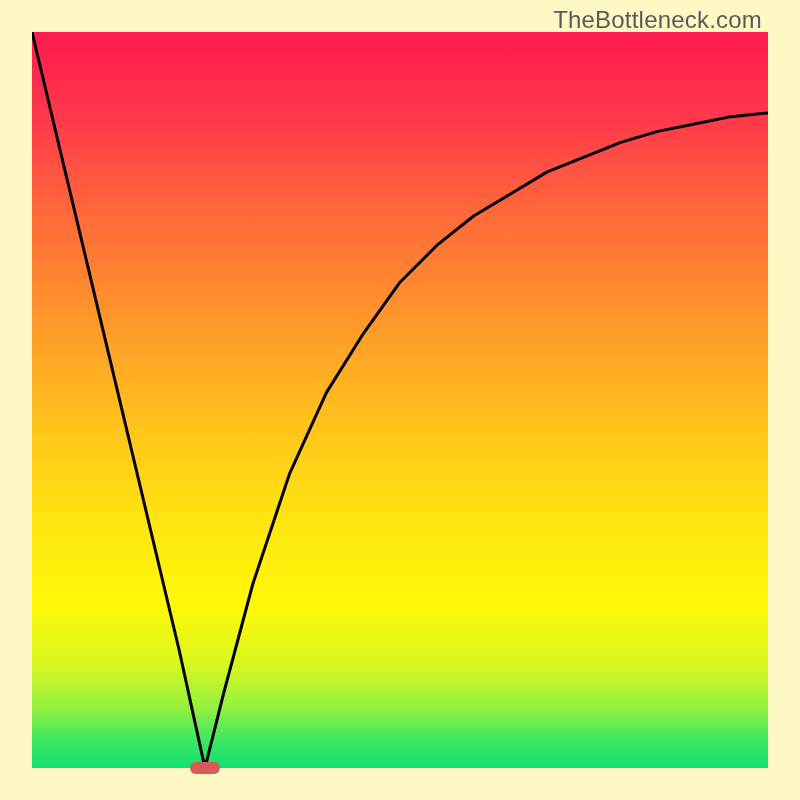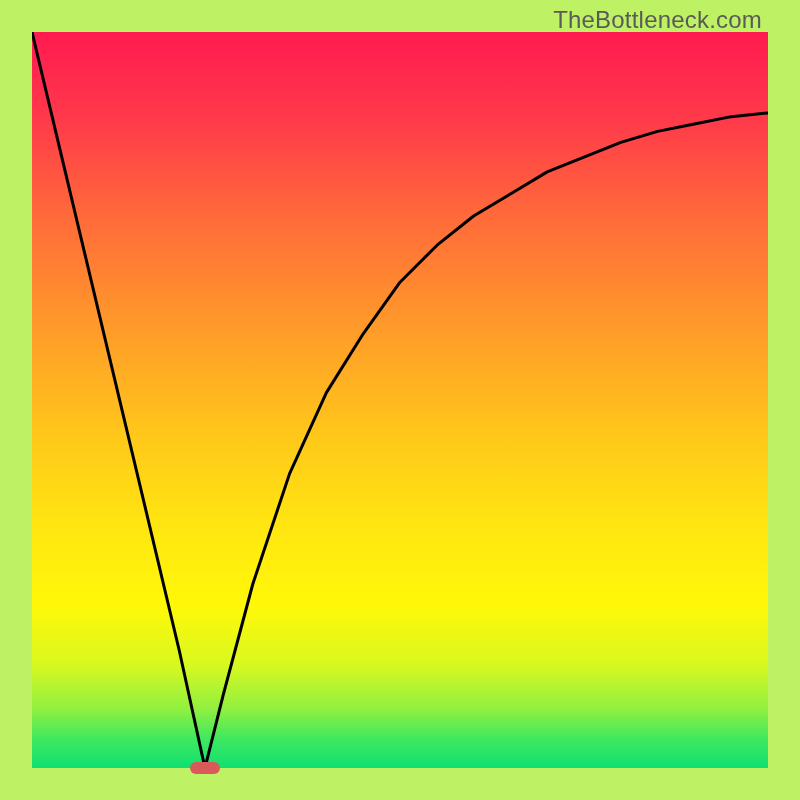--- a/index.html
+++ b/index.html
@@ -7,21 +7,21 @@
     padding: 0;
     width: 800px;
     height: 800px;
     overflow: hidden;
     background: #000;
   }
   .chart-container {
     position: relative;
     width: 800px;
     height: 800px;
-    background: #bef264;
+    background: #fef9c3;
   }
   .plot-area {
     position: absolute;
     left: 32px;
     top: 32px;
     width: 736px;
     height: 736px;
     background: linear-gradient(to bottom,
       #ff1a50 0%,
       #ff3a4a 12%,

